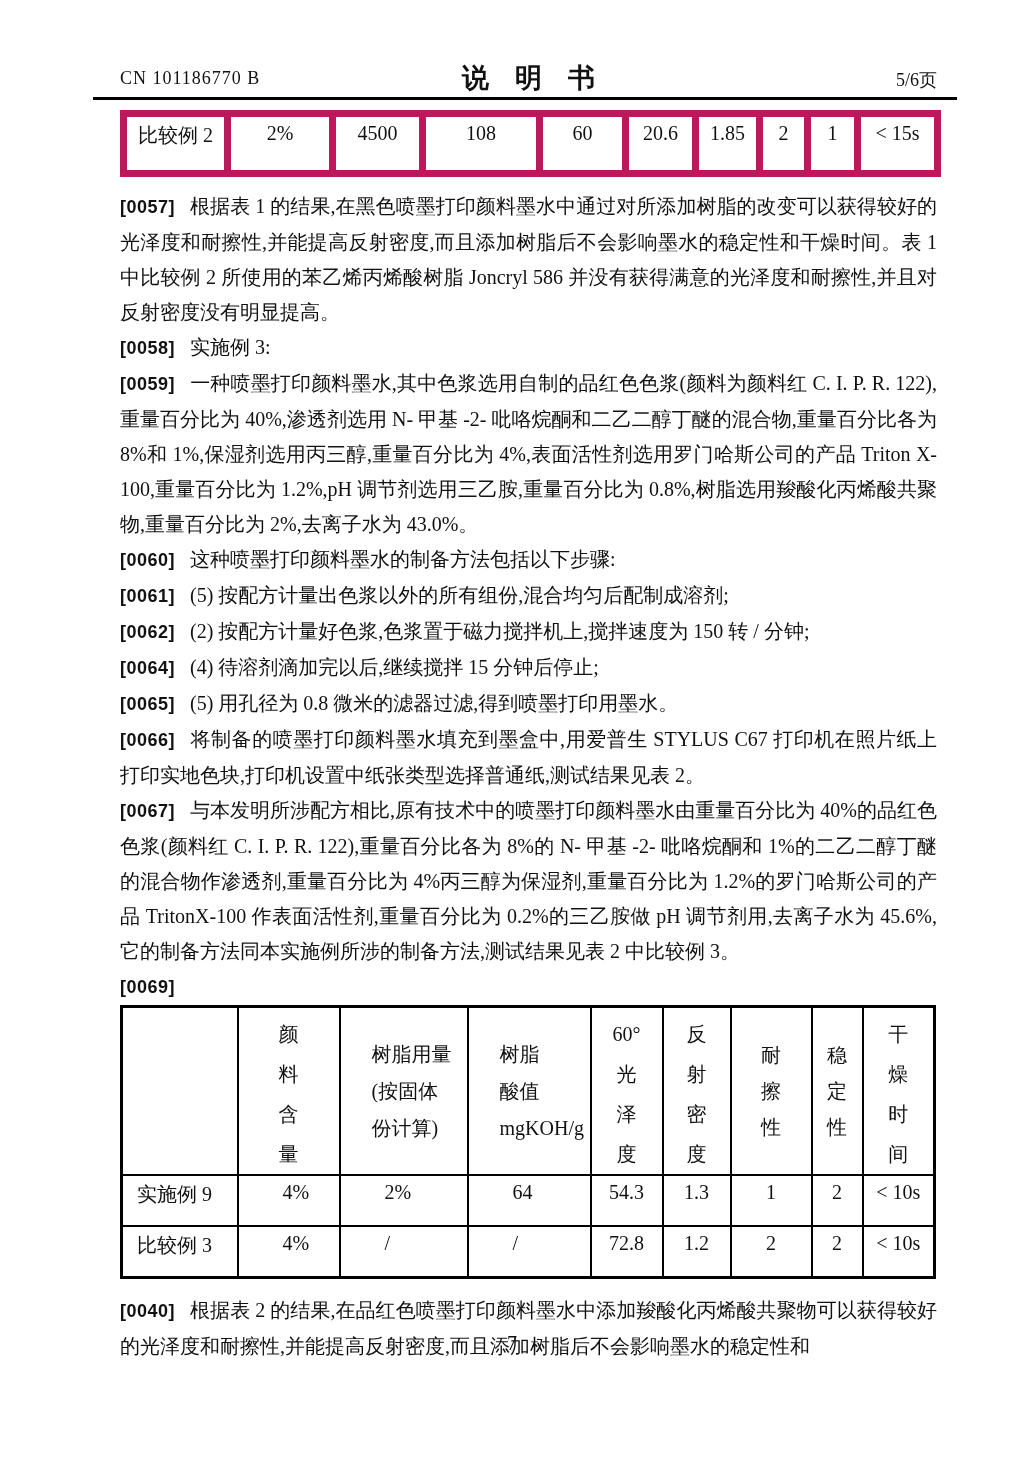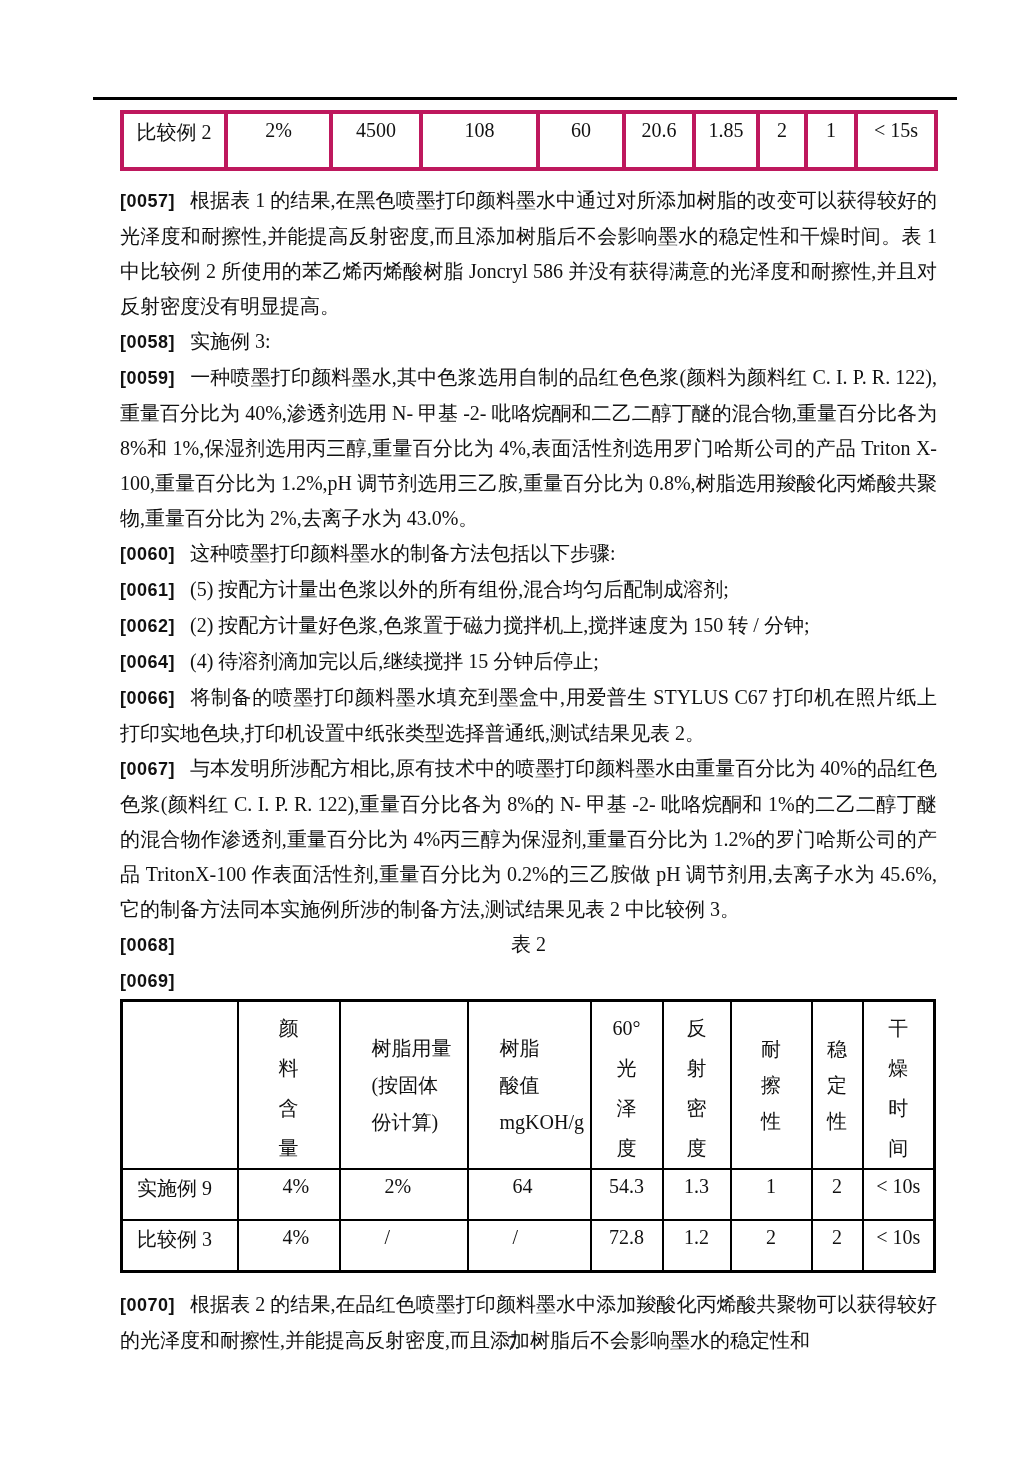--- a/index.html
+++ b/index.html
@@ -32,21 +32,21 @@
   }
   .header-rule{
     position:absolute;left:93px;top:97px;width:864px;height:3px;
     background:#000;
   }
   
   .content{position:absolute;left:120px;top:110px;width:817px;}
 
   table{border-collapse:collapse;table-layout:fixed;}
   td{
-    border:4px solid #be185d;
+    border:7px solid #be185d;
     font-size:20px;
     vertical-align:top;
     padding:5px 2px 0 2px;
     overflow:hidden;
   }
   .t1{width:816px;}
   .t1 td{text-align:center;height:48px;}
 
   .paras{margin-top:12px;}
   .para{
@@ -88,20 +88,25 @@
   .footer{
     position:absolute;left:0;right:0;top:1332px;
     text-align:center;font-size:20px;
   }
 </style>
 </head>
 <body>
 
 <div class="page">
 
+  <div class="header-row">
+    <span class="doc-number">CN 101186770 B</span>
+    <span class="doc-title">说明书</span>
+    <span class="page-indicator">5/6页</span>
+  </div>
   <div class="header-rule"></div>
 
   <div class="content">
 
     <table class="t1">
       <colgroup>
         <col style="width:104px">
           <col style="width:105px">
           <col style="width:90px">
         <col style="width:117px">
@@ -144,27 +149,27 @@
       <div class="para">
         <span class="ptag">[0061]</span><span>(5) 按配方计量出色浆以外的所有组份,混合均匀后配制成溶剂;</span>
       </div>
       <div class="para">
         <span class="ptag">[0062]</span><span>(2) 按配方计量好色浆,色浆置于磁力搅拌机上,搅拌速度为 150 转 / 分钟;</span>
       </div>
       <div class="para">
         <span class="ptag">[0064]</span><span>(4) 待溶剂滴加完以后,继续搅拌 15 分钟后停止;</span>
       </div>
       <div class="para">
+        <span class="ptag">[0065]</span><span>(5) 用孔径为 0.8 微米的滤器过滤,得到喷墨打印用墨水。</span>
+      </div>
+      <div class="para">
         <span class="ptag">[0066]</span><span>将制备的喷墨打印颜料墨水填充到墨盒中,用爱普生 STYLUS C67 打印机在照片纸上打印实地色块,打印机设置中纸张类型选择普通纸,测试结果见表 2。</span>
       </div>
       <div class="para">
         <span class="ptag">[0067]</span><span>与本发明所涉配方相比,原有技术中的喷墨打印颜料墨水由重量百分比为 40%的品红色色浆(颜料红 C. I. P. R. 122),重量百分比各为 8%的 N- 甲基 -2- 吡咯烷酮和 1%的二乙二醇丁醚的混合物作渗透剂,重量百分比为 4%丙三醇为保湿剂,重量百分比为 1.2%的罗门哈斯公司的产品 TritonX-100 作表面活性剂,重量百分比为 0.2%的三乙胺做 pH 调节剂用,去离子水为 45.6%,它的制备方法同本实施例所涉的制备方法,测试结果见表 2 中比较例 3。</span>
-      </div>
-      <div class="para caption-line">
-        <span class="ptag">[0068]</span><span class="caption-center">表 2</span>
       </div>
       <div class="para">
         <span class="ptag">[0069]</span>
       </div>
     </div>
 
     <table class="t2">
       <colgroup>
         <col style="width:116px">
           <col style="width:102px">
@@ -227,21 +232,21 @@
         <td class="dcell">72.8</td>
         <td class="dcell">1.2</td>
         <td class="dcell">2</td>
         <td class="dcell">2</td>
         <td class="dcell">&lt; 10s</td>
       </tr>
     </tbody>
       </table>
 
     <div class="para closing">
-      <span class="ptag">[0070]</span><span>根据表 2 的结果,在品红色喷墨打印颜料墨水中添加羧酸化丙烯酸共聚物可以获得较好的光泽度和耐擦性,并能提高反射密度,而且添加树脂后不会影响墨水的稳定性和</span>
+      <span class="ptag">[0040]</span><span>根据表 2 的结果,在品红色喷墨打印颜料墨水中添加羧酸化丙烯酸共聚物可以获得较好的光泽度和耐擦性,并能提高反射密度,而且添加树脂后不会影响墨水的稳定性和</span>
     </div>
 
   </div>
 
   <div class="footer">
     <span>7</span>
   </div>
 
 </div>
 

